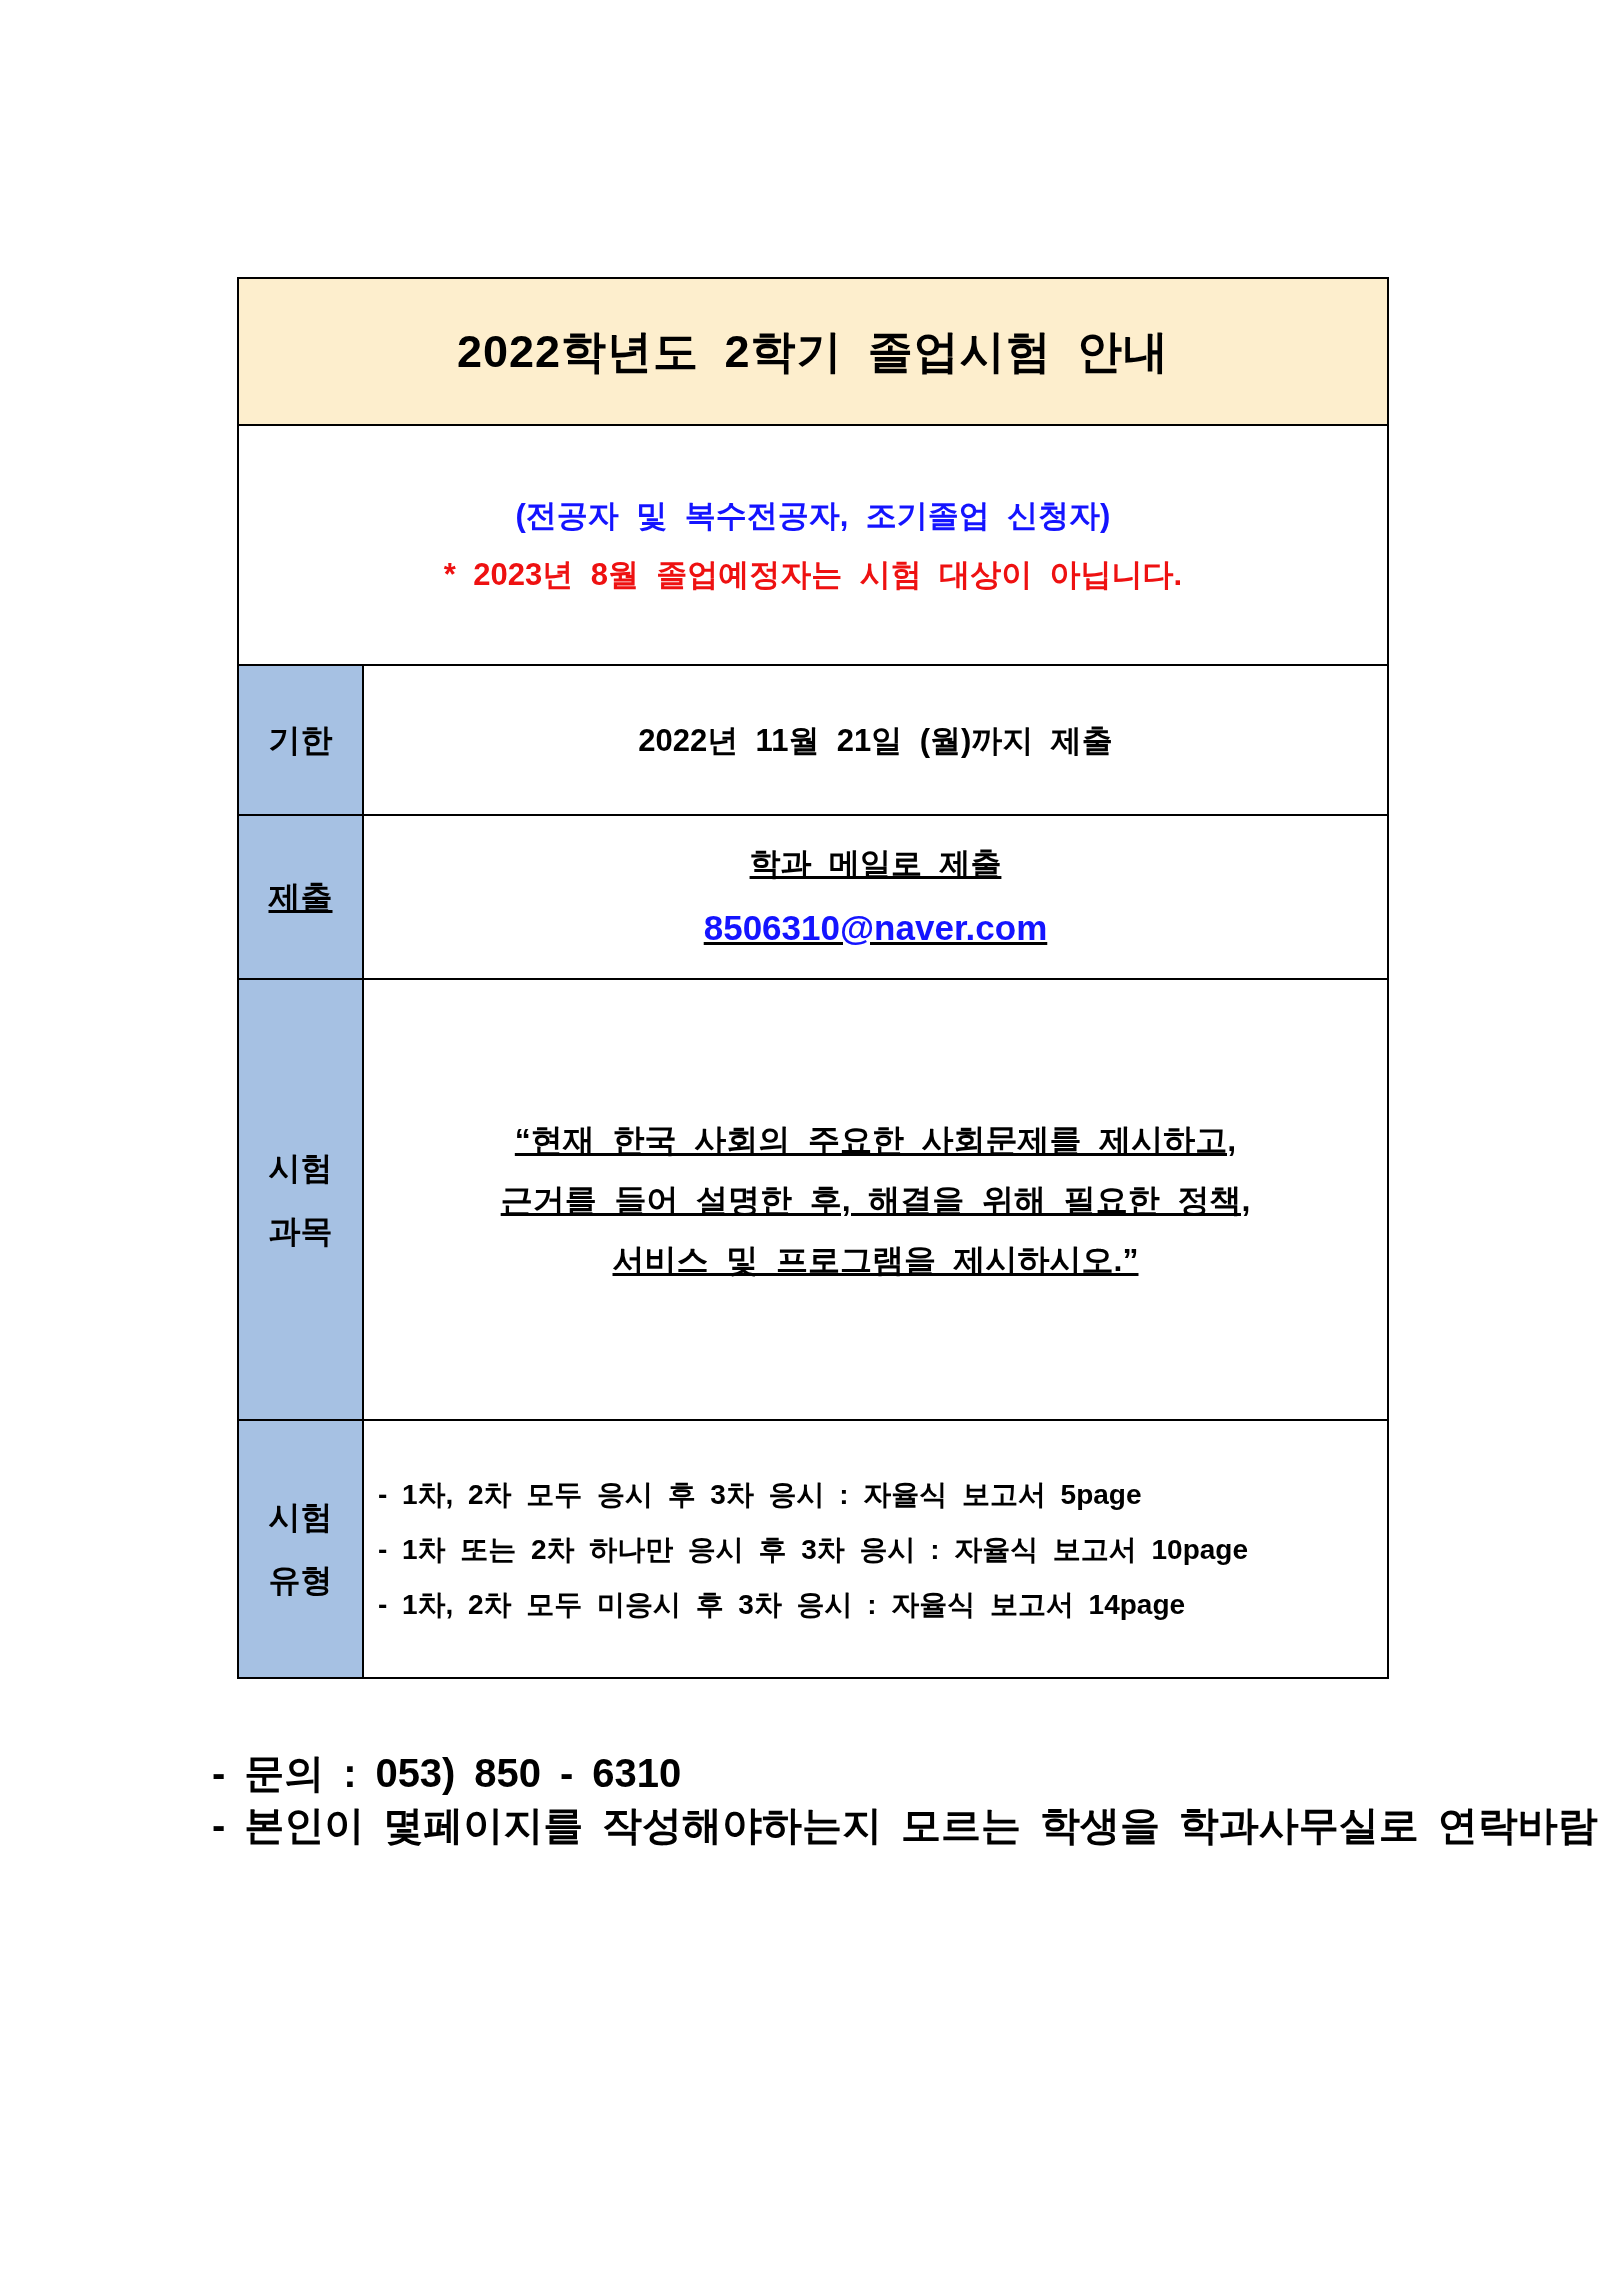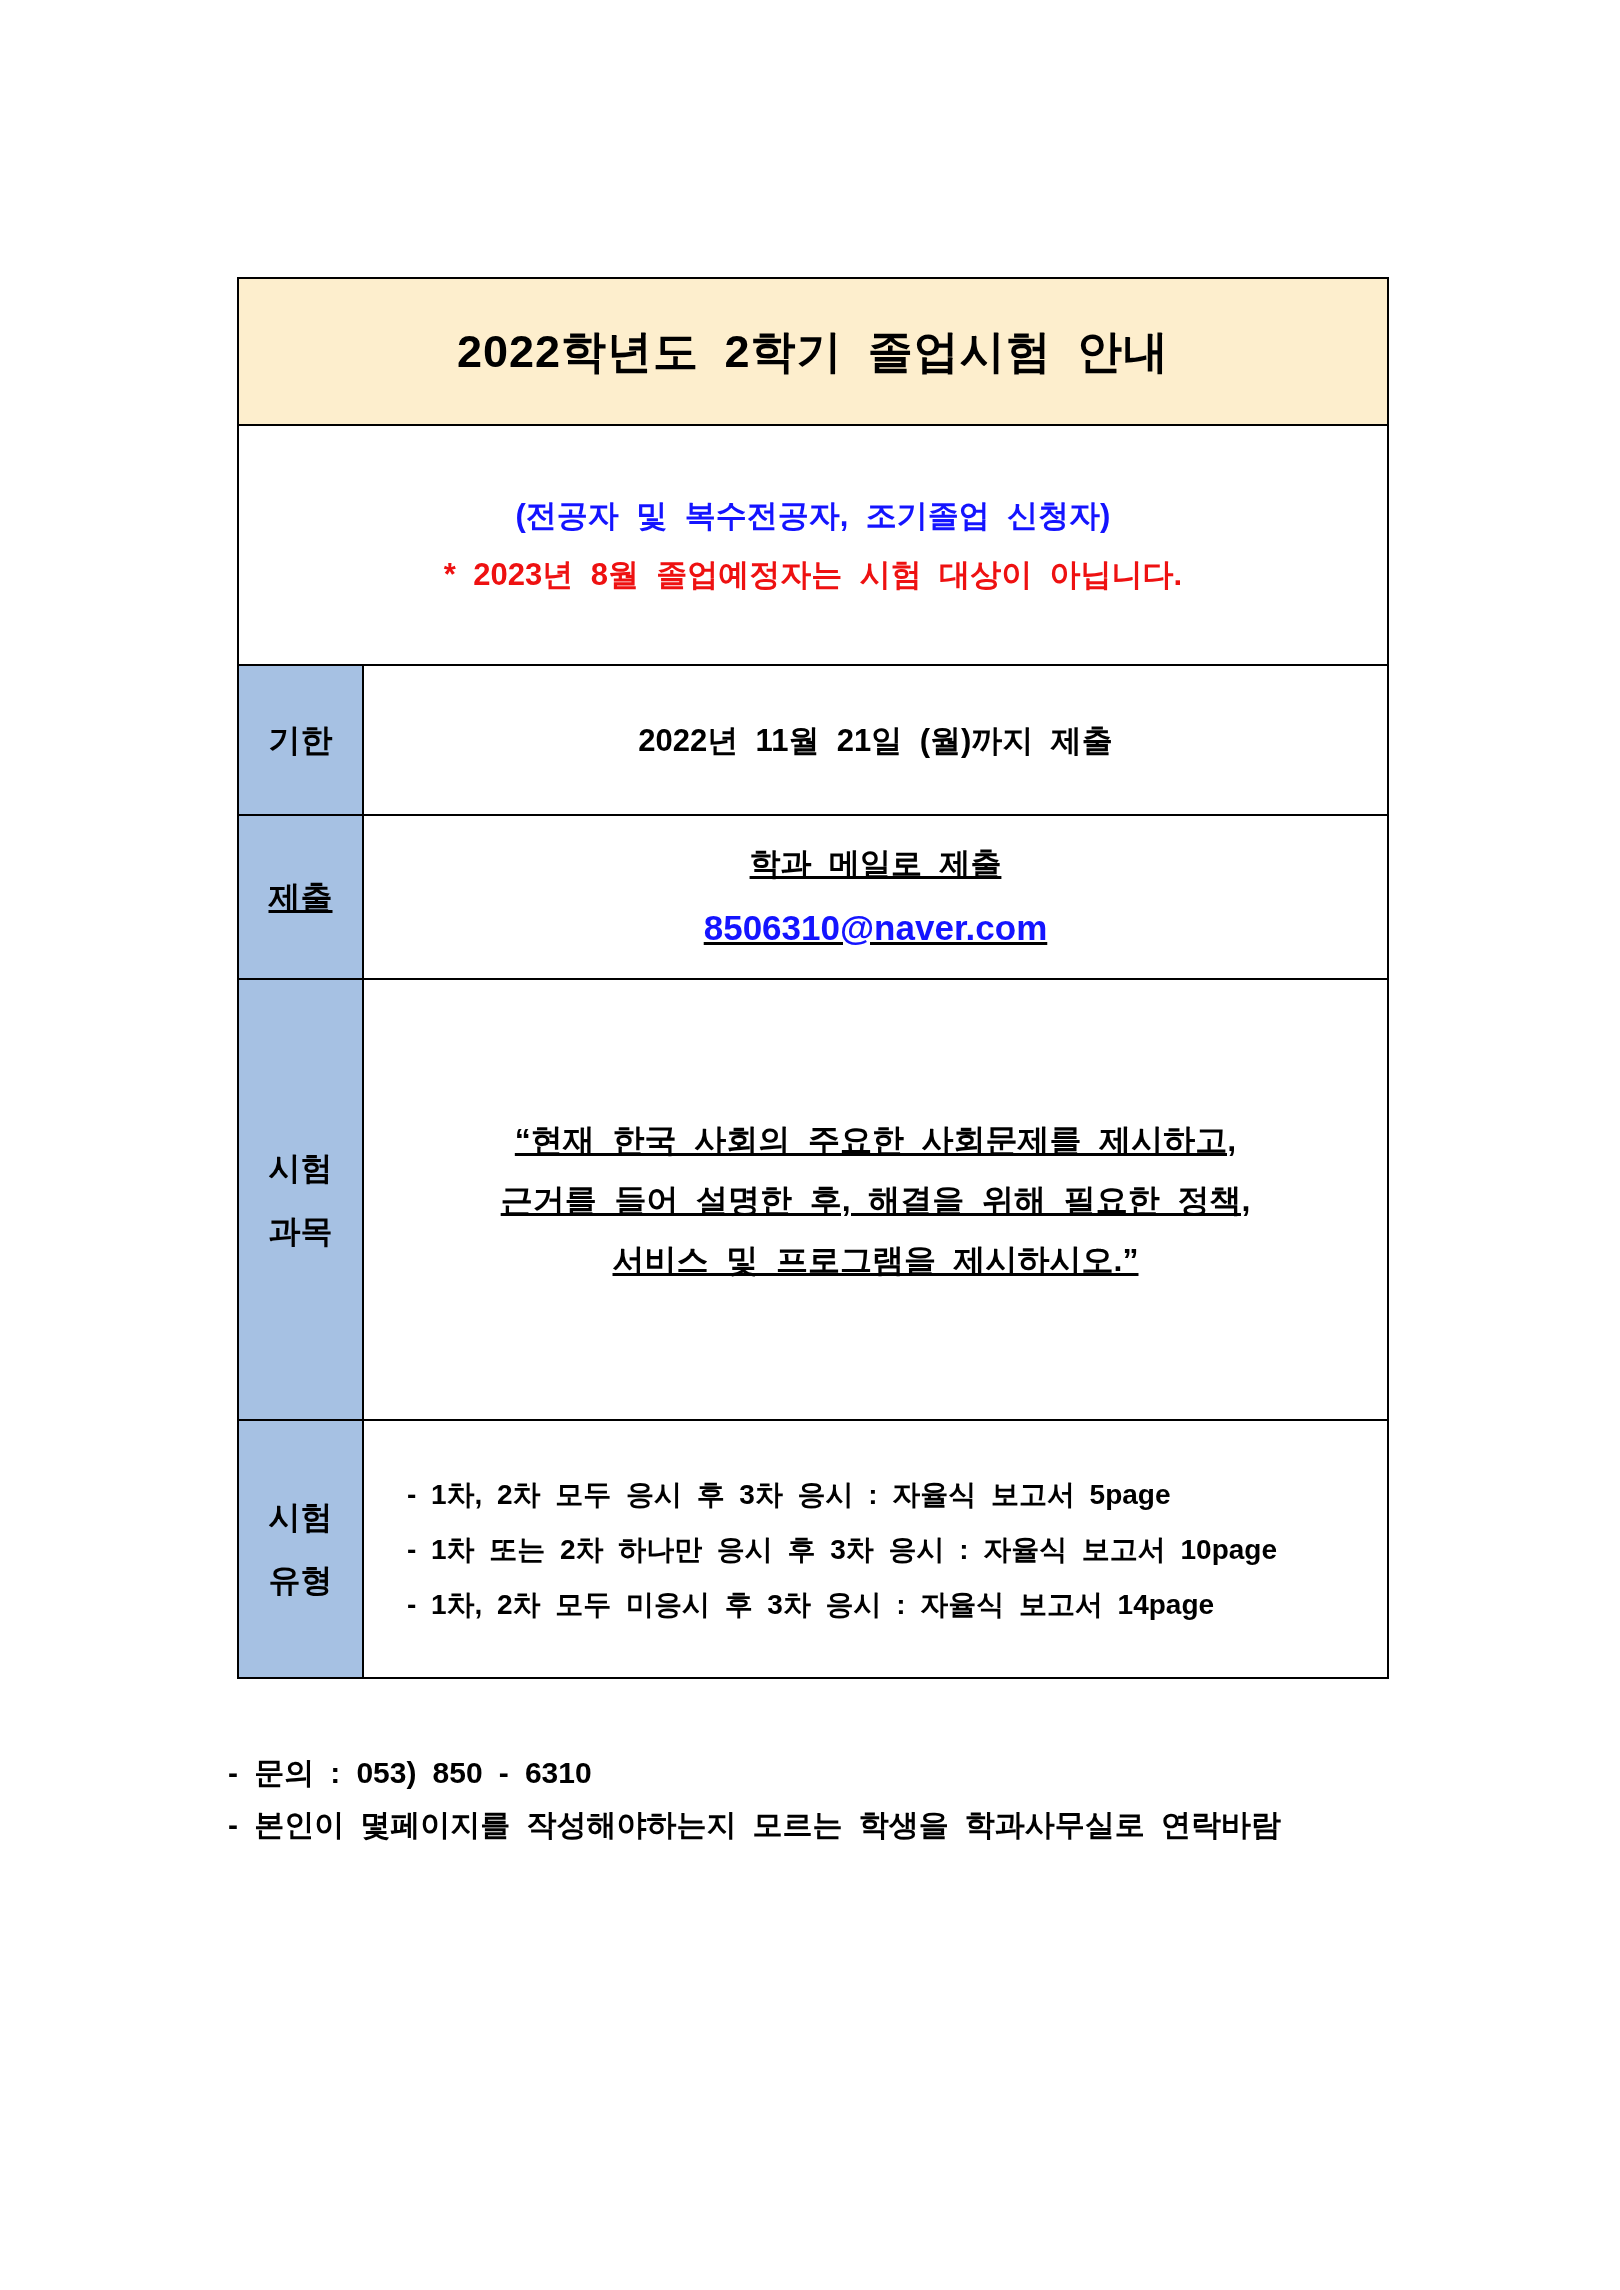--- a/index.html
+++ b/index.html
@@ -68,34 +68,34 @@
 
   .line { word-spacing: 8.8px; }
   .row-target .line   { font-size: 31px; line-height: 59px; }
   .row-deadline .line { font-size: 31px; line-height: 59px; }
   .row-submit .line   { font-size: 31px; line-height: 61px; }
   .row-submit .email-line { font-size: 35px; line-height: 67px; }
   .row-subject .line  { font-size: 32px; line-height: 60px; text-decoration: underline; }
   .row-type .content-cell {
     align-items: flex-start;
     text-align: left;
-    padding-left: 43px;
+    padding-left: 14px;
   }
   .row-type .line { font-size: 28px; line-height: 55px; word-spacing: 6.9px; }
   .row-type .indent { margin-left: 25.5px; }
 
   .c-blue { color: var(--blue, #1414FF); }
   .c-red  { color: var(--red, #EE1111); }
   .u-line { border-bottom: 2.9px solid #15156e; padding-bottom: 1px; }
 
   .footer {
     position: absolute;
-    left: 228px;
+    left: 212px;
     top: 1747px;
-    font-size: 30px;
+    font-size: 40px;
     word-spacing: 7.8px;
   }
   .footer .f-line { line-height: 52px; }
 </style>
 </head>
 <body>
 
 <div class="page">
 
   <div class="notice-table">

